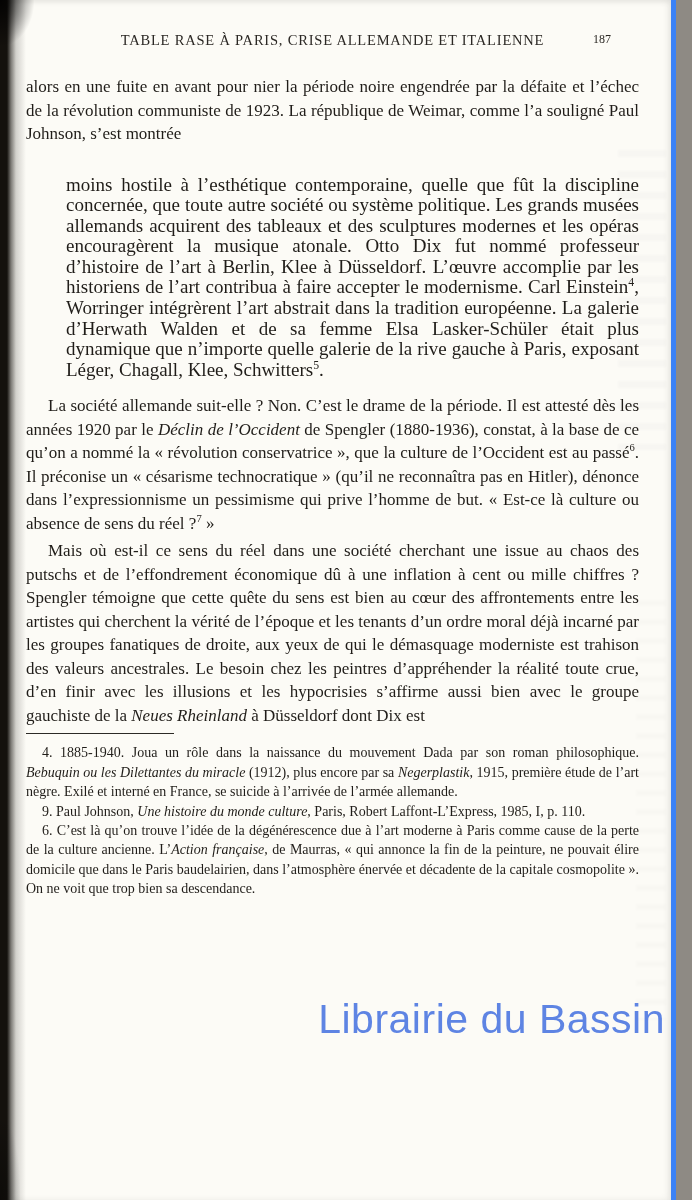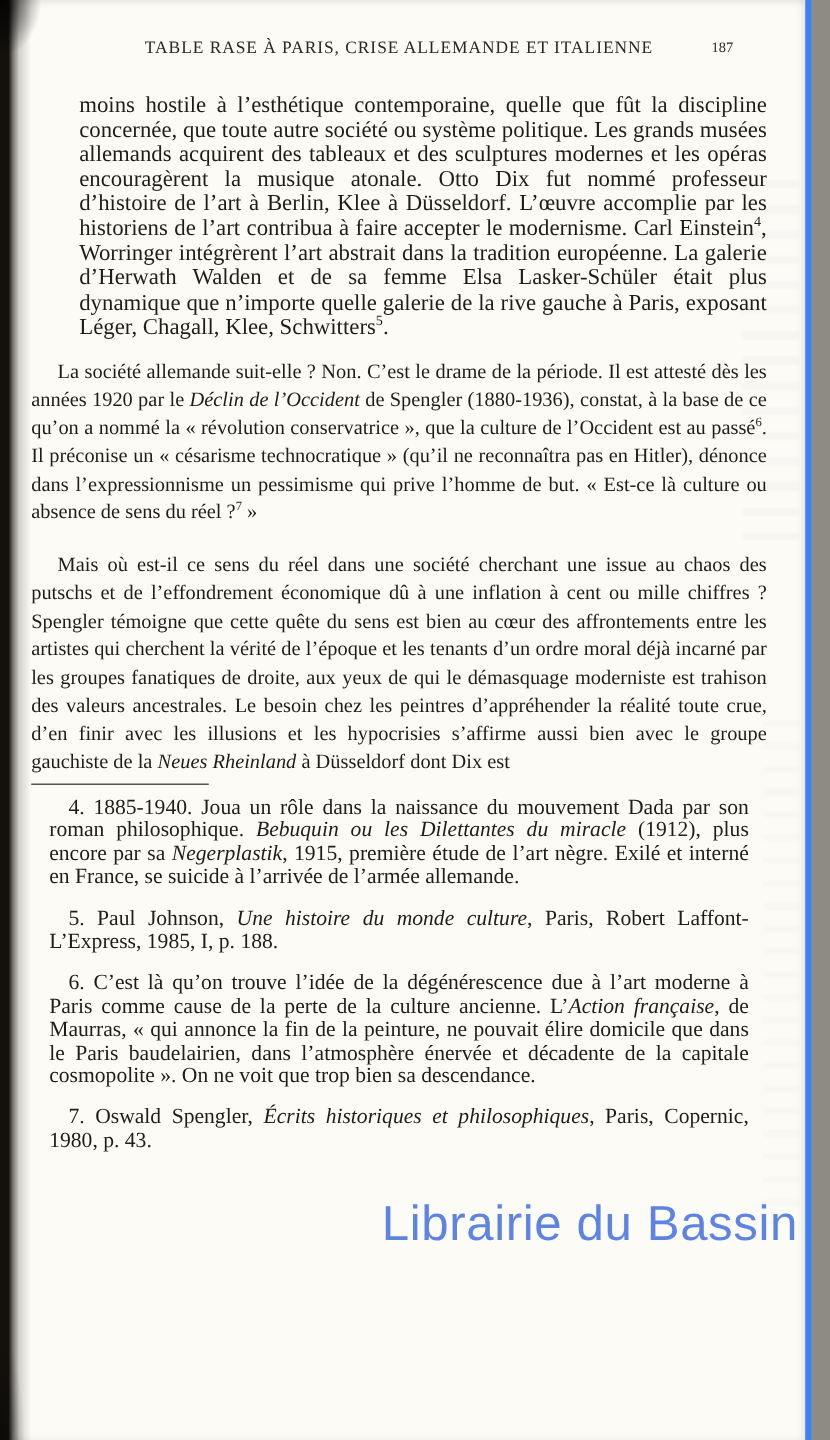--- a/index.html
+++ b/index.html
@@ -15,24 +15,24 @@
   .gutter::after{content:"";position:absolute;left:0;bottom:0;width:20px;height:80px;
         background:radial-gradient(ellipse at 0 100%,rgba(0,0,0,.35),rgba(0,0,0,0) 75%);}
   .content{position:absolute;left:26px;right:32px;top:0;color:#201d19;}
   .header{position:relative;margin-top:32px;text-align:center;
           font-size:14.5px;letter-spacing:.8px;color:#2b2824;white-space:nowrap;}
   .header .pagenum{position:absolute;right:28px;top:0;letter-spacing:0;font-size:12px;}
   p.body{margin:0;font-size:17px;line-height:23.5px;text-align:justify;}
   p.p1{margin-top:26px;}
   .indent{text-indent:22px;}
   .quote{margin:29px 0 14px 40px;font-size:19px;line-height:20.6px;text-align:justify;}
-  p.p2{margin-bottom:20px;}
+  p.p2{margin-bottom:4px;}
   sup{font-size:62%;line-height:0;vertical-align:super;}
   .fnrule{margin-top:6px;width:148px;height:0;border-top:1.5px solid #2c2a26;}
-  p.fn{margin:15px;font-size:18px;line-height:19.4px;text-align:justify;text-indent:16px;}
+  p.fn{margin:0;font-size:14px;line-height:19.4px;text-align:justify;text-indent:16px;}
   p.fn.first{margin-top:9px;}
   .watermark{position:absolute;top:996px;right:6px;z-index:9;
              font-family:"Liberation Sans","DejaVu Sans",sans-serif;
              font-size:41px;letter-spacing:.5px;opacity:.82;white-space:nowrap;text-align:right;}
   .ghost{position:absolute;pointer-events:none;opacity:.5;filter:blur(1px);}
   .g1{right:5px;top:150px;width:48px;height:300px;
       background:repeating-linear-gradient(to bottom,rgba(70,70,95,.05) 0 7px,rgba(0,0,0,0) 7px 21px);}
   .g2{right:5px;top:600px;width:30px;height:420px;
       background:repeating-linear-gradient(to bottom,rgba(70,70,95,.04) 0 6px,rgba(0,0,0,0) 6px 19px);}
 </style>
@@ -43,31 +43,31 @@
   <div class="page">
     <div class="ghost g1"></div>
     <div class="ghost g2"></div>
 
     <div class="content">
       <div class="header">
         <span class="title">TABLE RASE À PARIS, CRISE ALLEMANDE ET ITALIENNE</span>
         <span class="pagenum">187</span>
       </div>
 
+      <p class="body p1"><span>alors en une fuite en avant pour nier la période noire engendrée par la défaite et l’échec de la révolution communiste de 1923. La république de Weimar, comme l’a souligné Paul Johnson, s’est montrée</span></p>
 
       <div class="quote"><span>moins hostile à l’esthétique contemporaine, quelle que fût la discipline concernée, que toute autre société ou système politique. Les grands musées allemands acquirent des tableaux et des sculptures modernes et les opéras encouragèrent la musique atonale. Otto Dix fut nommé professeur d’histoire de l’art à Berlin, Klee à Düsseldorf. L’œuvre accomplie par les historiens de l’art contribua à faire accepter le modernisme. Carl Einstein</span><sup>4</sup><span>, Worringer intégrèrent l’art abstrait dans la tradition européenne. La galerie d’Herwath Walden et de sa femme Elsa Lasker-Schüler était plus dynamique que n’importe quelle galerie de la rive gauche à Paris, exposant Léger, Chagall, Klee, Schwitters</span><sup>5</sup><span>.</span></div>
 
       <p class="body indent p2"><span>La société allemande suit-elle ? Non. C’est le drame de la période. Il est attesté dès les années 1920 par le </span><i>Déclin de l’Occident</i><span> de Spengler (1880-1936), constat, à la base de ce qu’on a nommé la « révolution conservatrice », que la culture de l’Occident est au passé</span><sup>6</sup><span>. Il préconise un « césarisme technocratique » (qu’il ne reconnaîtra pas en Hitler), dénonce dans l’expressionnisme un pessimisme qui prive l’homme de but. « Est-ce là culture ou absence de sens du réel ?</span><sup>7</sup><span> »</span></p>
 
       <p class="body indent p3"><span>Mais où est-il ce sens du réel dans une société cherchant une issue au chaos des putschs et de l’effondrement économique dû à une inflation à cent ou mille chiffres ? Spengler témoigne que cette quête du sens est bien au cœur des affrontements entre les artistes qui cherchent la vérité de l’époque et les tenants d’un ordre moral déjà incarné par les groupes fanatiques de droite, aux yeux de qui le démasquage moderniste est trahison des valeurs ancestrales. Le besoin chez les peintres d’appréhender la réalité toute crue, d’en finir avec les illusions et les hypocrisies s’affirme aussi bien avec le groupe gauchiste de la </span><i>Neues Rheinland</i><span> à Düsseldorf dont Dix est</span></p>
 
       <div class="fnrule"></div>
 
       <p class="fn first"><span>4. 1885-1940. Joua un rôle dans la naissance du mouvement Dada par son roman philosophique. </span><i>Bebuquin ou les Dilettantes du miracle</i><span> (1912), plus encore par sa </span><i>Negerplastik</i><span>, 1915, première étude de l’art nègre. Exilé et interné en France, se suicide à l’arrivée de l’armée allemande.</span></p>
-      <p class="fn"><span>5. Paul Johnson, </span><i>Une histoire du monde culture</i><span>, Paris, Robert Laffont-L’Express, 1985, I, p. 188.</span></p>
+      <p class="fn"><span>9. Paul Johnson, </span><i>Une histoire du monde culture</i><span>, Paris, Robert Laffont-L’Express, 1985, I, p. 110.</span></p>
       <p class="fn"><span>6. C’est là qu’on trouve l’idée de la dégénérescence due à l’art moderne à Paris comme cause de la perte de la culture ancienne. L’</span><i>Action française</i><span>, de Maurras, « qui annonce la fin de la peinture, ne pouvait élire domicile que dans le Paris baudelairien, dans l’atmosphère énervée et décadente de la capitale cosmopolite ». On ne voit que trop bien sa descendance.</span></p>
-      <p class="fn"><span>7. Oswald Spengler, </span><i>Écrits historiques et philosophiques</i><span>, Paris, Copernic, 1980, p. 43.</span></p>
     </div>
 
     <div class="watermark" style="color: rgb(60, 107, 224);">Librairie du Bassin</div>
   </div>
   <div class="gutter"></div>
 </div>
 
 </body></html>

